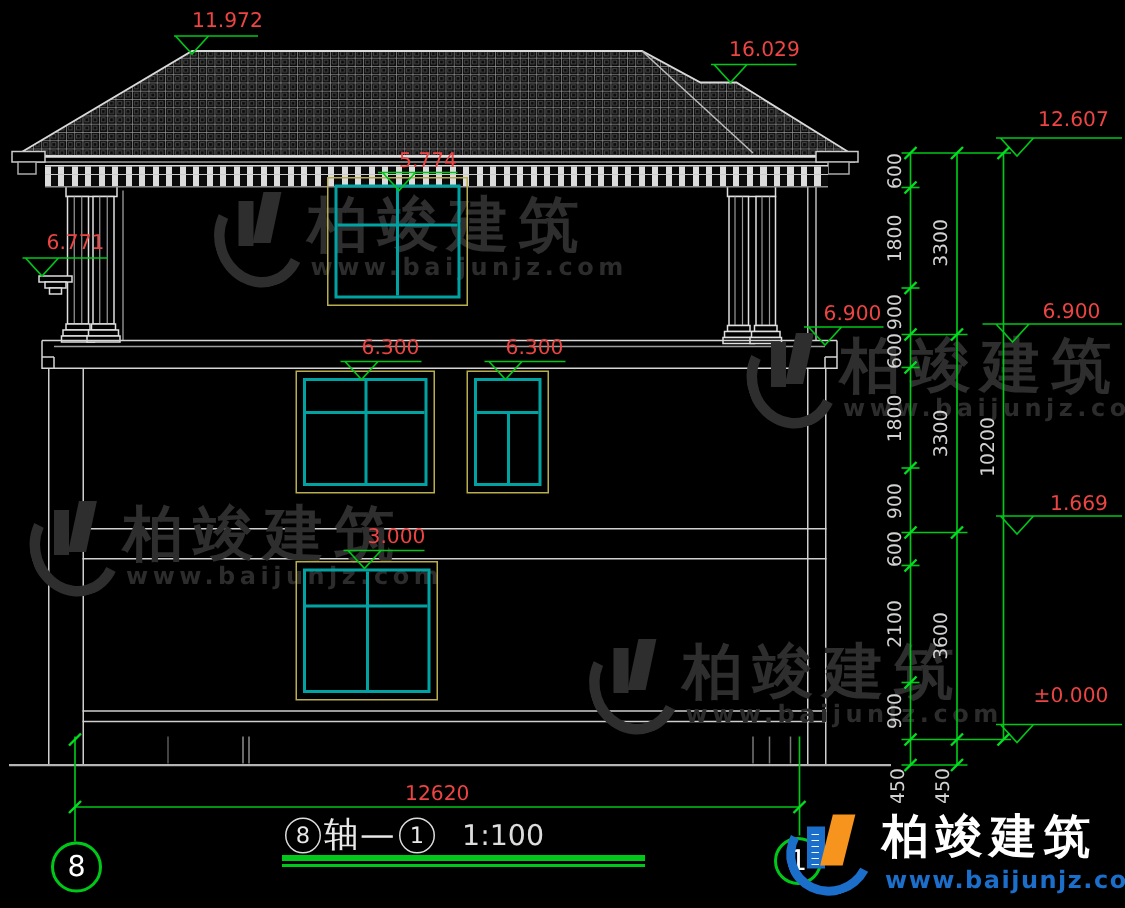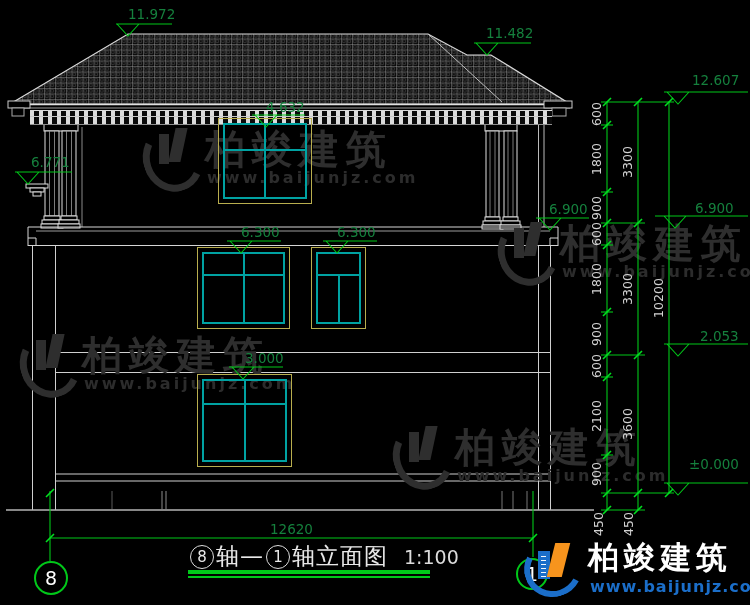--- a/index.html
+++ b/index.html
@@ -1,20 +1,20 @@
 <!DOCTYPE html>
 <html><head>
 <meta charset="utf-8">
 <style>
   html,body{margin:0;padding:0;background:#000;}
   .canvas{position:relative;width:750px;height:605px;background:#000;overflow:hidden;
           font-family:"DejaVu Sans",sans-serif;}
   .layer{position:absolute;left:0;top:0;}
   
-  .lab{position:absolute;color:#15803d;font-size:13.5px;white-space:nowrap;z-index:3;}
+  .lab{position:absolute;color:#ef4444;font-size:13.5px;white-space:nowrap;z-index:3;}
   .vdim{position:absolute;color:#d2d2d2;font-size:12.5px;white-space:nowrap;z-index:3;
         transform:translate(-50%,-50%) rotate(-90deg);}
   
   .win{position:absolute;border:1px solid #b9ae4e;z-index:2;}
   .win .inner{position:absolute;left:4px;right:4px;top:4px;bottom:4px;border:2px solid #00a2a2;}
   .win .transom{position:absolute;left:0;right:0;height:2px;background:#00a2a2;}
   .win .vmull{position:absolute;width:2px;background:#00a2a2;left:50%;margin-left:-1px;}
   
   .dentils{position:absolute;left:30px;top:110px;width:522px;height:13px;z-index:0;
      background-image:
@@ -246,30 +246,30 @@
     <g stroke="#00e020" stroke-width="1.6">
       <path d="M603,106 L611,98 M603,129 L611,121 M603,196 L611,188 M603,227 L611,219 M603,249 L611,241
                M603,316 L611,308 M603,359 L611,351 M603,381 L611,373 M603,459 L611,451 M603,497 L611,489 M603,514 L611,506"></path>
       <path d="M634,106 L642,98 M634,227 L642,219 M634,359 L642,351 M634,497 L642,489 M634,514 L642,506"></path>
       <path d="M665,106 L673,98 M665,497 L673,489"></path>
       <path d="M46,542 L54,534 M529,542 L537,534 M46,497 L54,489"></path>
     </g>
   </svg>
 
   <div class="lab" style="left:128px;top:6px">11.972</div>
-  <div class="lab" style="left:486px;top:25px">11.482</div>
-  <div class="lab" style="left:266px;top:99px">4.632</div>
+  <div class="lab" style="left:486px;top:25px">16.029</div>
+  <div class="lab" style="left:266px;top:99px">5.774</div>
   <div class="lab" style="left:31px;top:154px">6.771</div>
   <div class="lab" style="left:549px;top:201px">6.900</div>
   <div class="lab" style="left:241px;top:224px">6.300</div>
   <div class="lab" style="left:337px;top:224px">6.300</div>
   <div class="lab" style="left:245px;top:350px">3.000</div>
   <div class="lab" style="left:692px;top:72px">12.607</div>
   <div class="lab" style="left:695px;top:200px">6.900</div>
-  <div class="lab" style="left:700px;top:328px">2.053</div>
+  <div class="lab" style="left:700px;top:328px">1.669</div>
   <div class="lab" style="left:689px;top:456px">±0.000</div>
   <div class="lab" style="left:270px;top:521px">12620</div>
 
   <div class="vdim" style="left:596px;top:114px">600</div>
   <div class="vdim" style="left:596px;top:159px">1800</div>
   <div class="vdim" style="left:596px;top:208px">900</div>
   <div class="vdim" style="left:596px;top:234px">600</div>
   <div class="vdim" style="left:596px;top:279px">1800</div>
   <div class="vdim" style="left:596px;top:334px">900</div>
   <div class="vdim" style="left:596px;top:366px">600</div>
@@ -286,21 +286,20 @@
     <span>8</span>
   </div>
   <div class="bubble" style="left:516px;top:558px;width:28px;height:28px">
     <span>1</span>
   </div>
 
   <div class="title">
     <span class="circ">8</span>
     <span class="big">轴—</span>
     <span class="circ">1</span>
-    <span class="big">轴立面图</span>
     <span class="scale">1:100</span>
   </div>
   <div class="uline1"></div>
   <div class="uline2"></div>
 
   <div class="brand">
     <div class="swoosh"></div>
     <div class="b-blu"></div>
     <div class="b-org"></div>
     <div class="nm">柏竣建筑</div>

